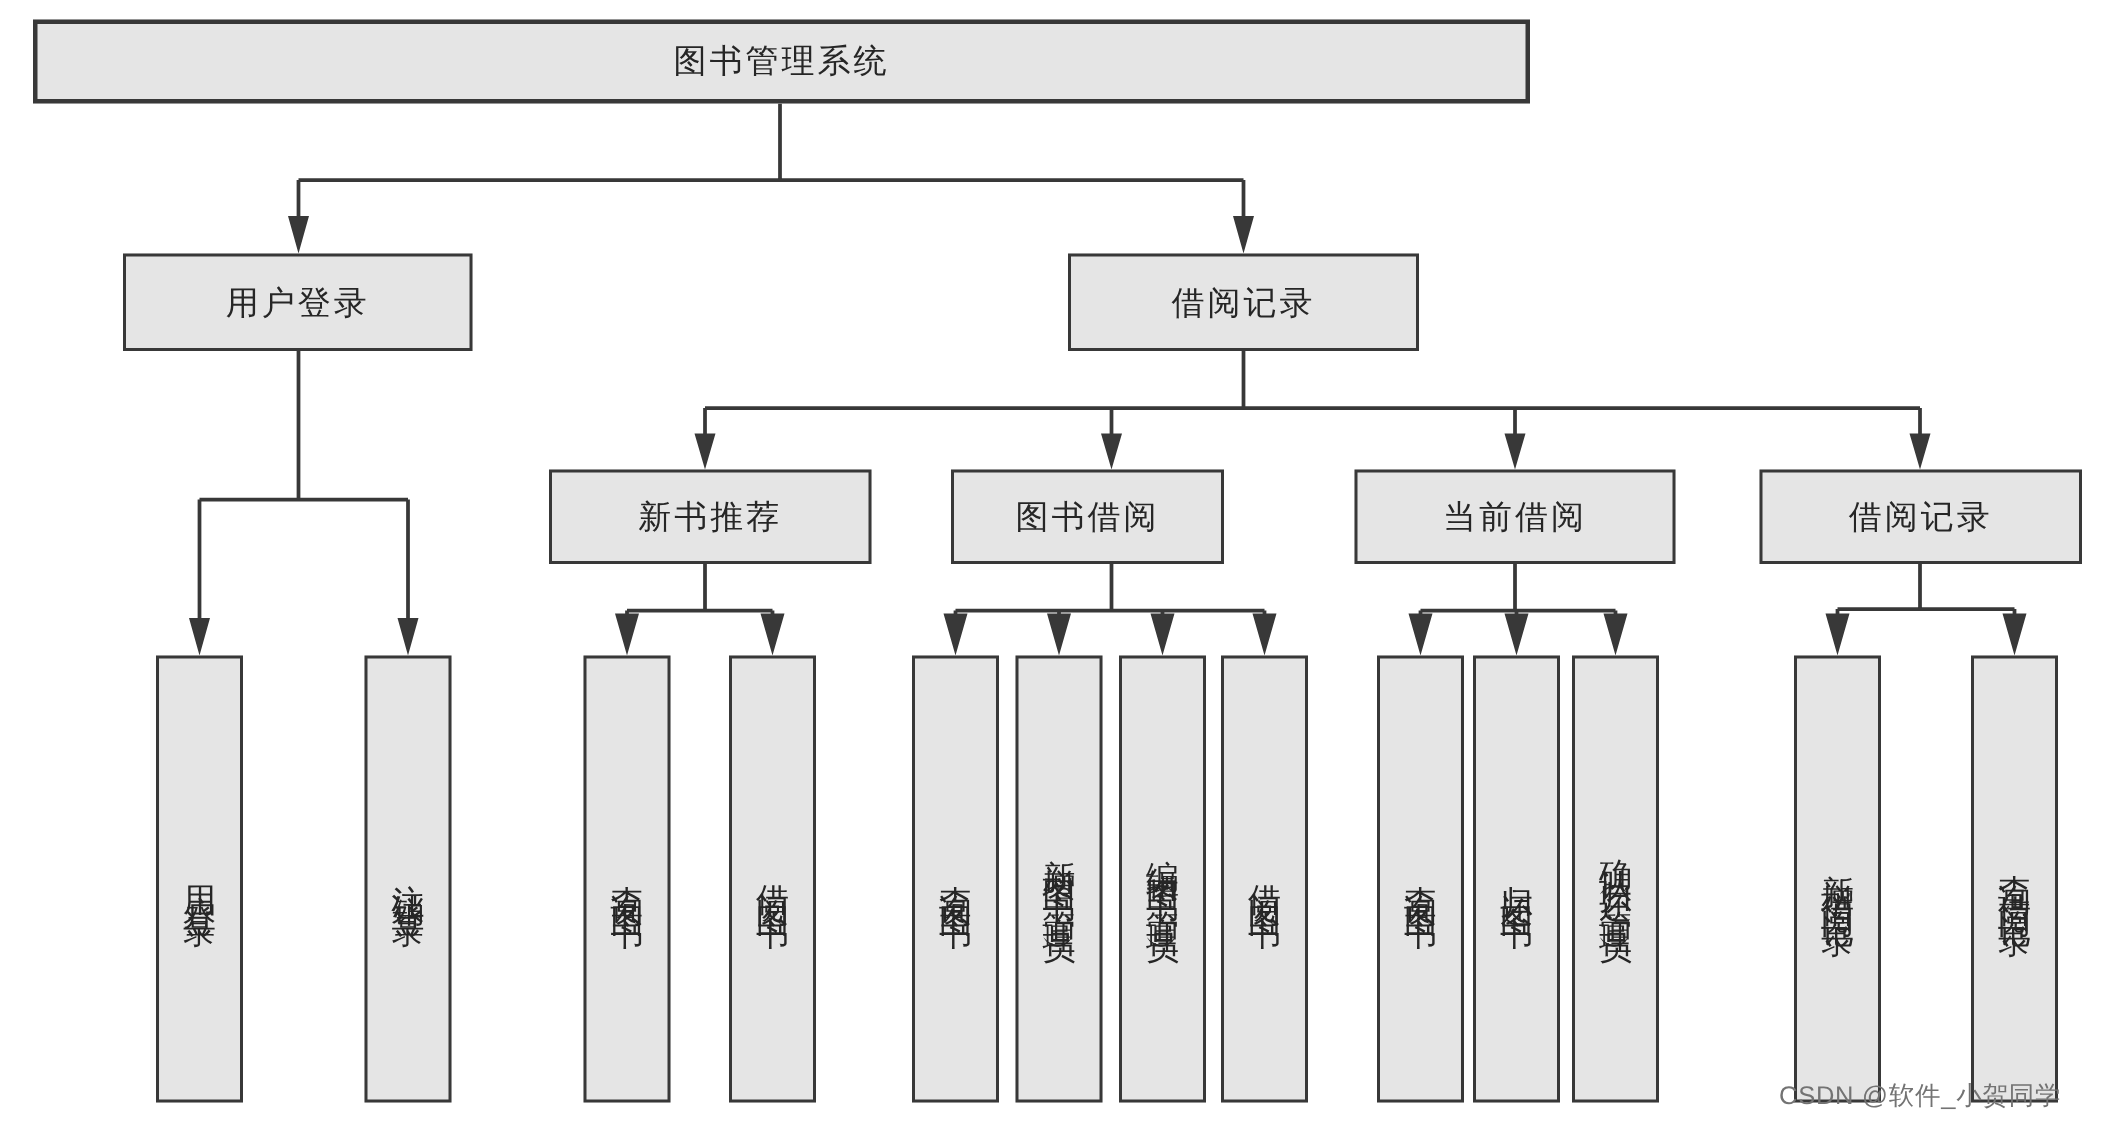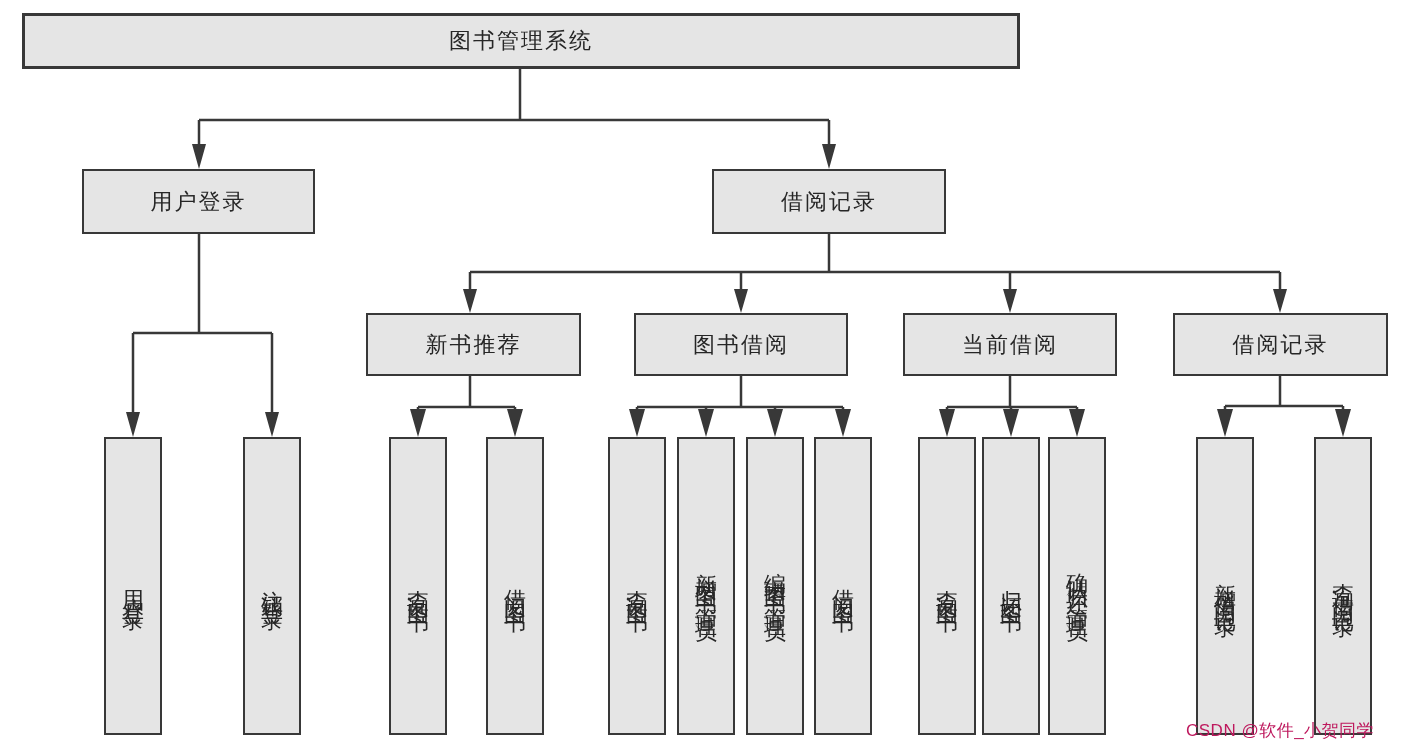--- a/index.html
+++ b/index.html
@@ -32,21 +32,21 @@
     writing-mode:vertical-rl;
     text-orientation:mixed;
     font-size:22px;
     letter-spacing:7px;
     white-space:normal;
     line-height:1;
   }
   .watermark{
     position:absolute;
     left:1186px;top:719px;
-    color:#be185d;
+    color:#737373;
     font-size:17px;
     letter-spacing:0.5px;
     white-space:nowrap;
   }
 </style>
 </head>
 <body>
 
 <div class="stage">
 
@@ -73,21 +73,21 @@
     <path class="wire" d="M1280,376 V406 M1225,406 H1343 M1225,406 V412 M1343,406 V412"></path>
     <path class="head" d="M1225,437 L1217,409 L1233,409 Z M1343,437 L1335,409 L1351,409 Z"></path>
   </svg>
 
   <div class="box root" style="left:22px;top:13px;width:998px;height:56px;">图书管理系统</div>
 
   <div class="box" style="left:82px;top:169px;width:233px;height:65px;">用户登录</div>
   <div class="box" style="left:712px;top:169px;width:234px;height:65px;">借阅记录</div>
 
   <div class="box" style="left:366px;top:313px;width:215px;height:63px;">新书推荐</div>
-  <div class="box" style="left:634px;top:313px;width:214px;height:63px;">图书借阅</div>
+  <div class="box" style="left:634px;top:313px;width:182px;height:63px;">图书借阅</div>
   <div class="box" style="left:1173px;top:313px;width:215px;height:63px;">借阅记录</div>
   <div class="box" style="left:903px;top:313px;width:214px;height:63px;">当前借阅</div>
 
   <div class="box leaf" style="left:104px;top:437px;width:58px;height:298px;">用户登录</div>
   <div class="box leaf" style="left:243px;top:437px;width:58px;height:298px;">注销登录</div>
 
   <div class="box leaf" style="left:389px;top:437px;width:58px;height:298px;">查询图书</div>
   <div class="box leaf" style="left:486px;top:437px;width:58px;height:298px;">借阅图书</div>
 
   <div class="box leaf" style="left:608px;top:437px;width:58px;height:298px;">查询图书</div>

